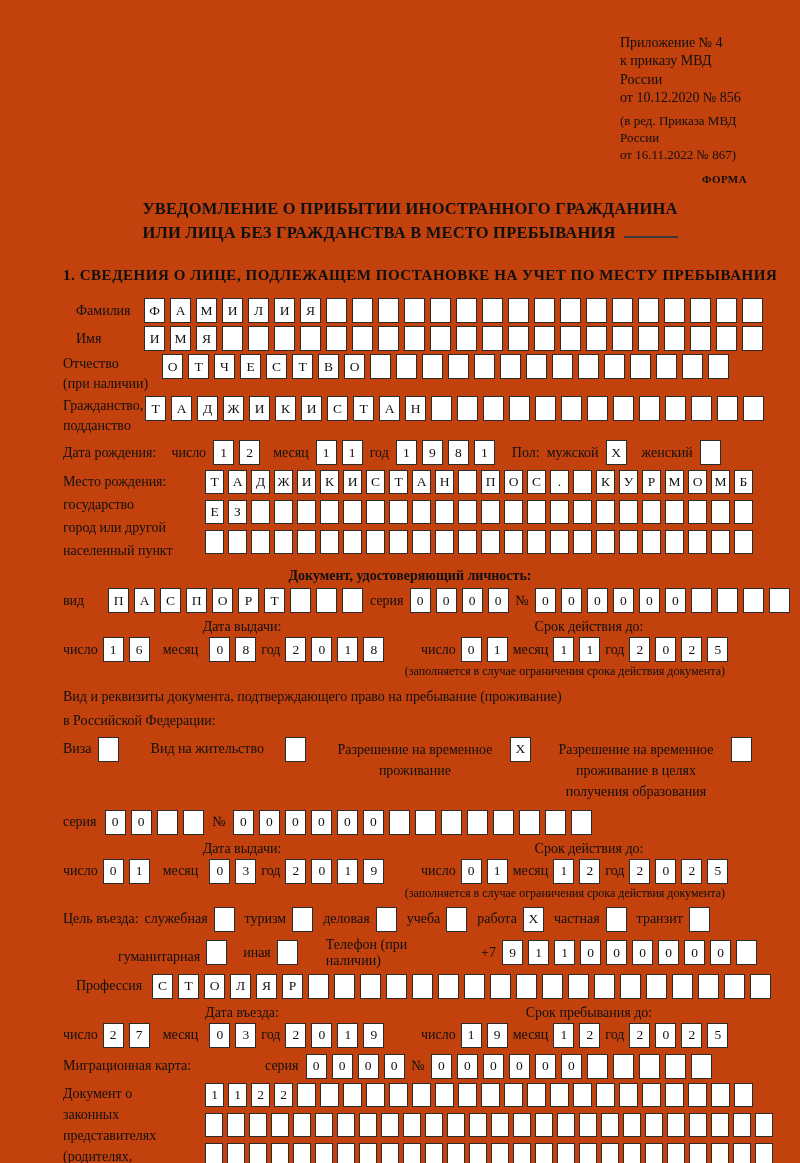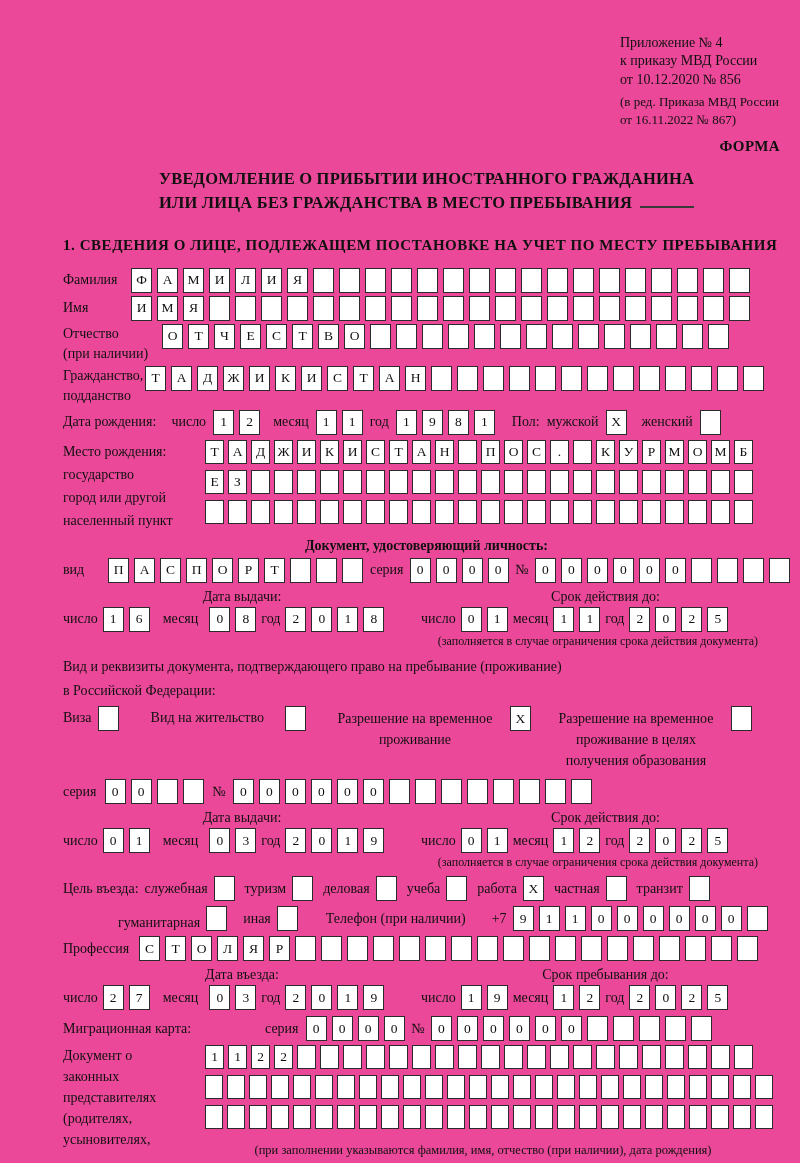--- a/index.html
+++ b/index.html
@@ -1,34 +1,34 @@
 <!DOCTYPE html>
 <html><head>
 <meta charset="utf-8">
 <style>
   * { box-sizing: border-box; }
   html,body { margin:0; padding:0; background:#ffffff; }
   .page {
-    width:800px; height:1163px; background:#ec4899; color:#101010;
+    width:800px; height:1163px; background:#c2410c; color:#101010;
     font-family:"Liberation Serif","DejaVu Serif",serif;
-    font-size:14px; padding:34px 10px 0 63px; overflow:hidden; position:relative;
+    font-size:14px; padding:34px 43px 0 63px; overflow:hidden; position:relative;
   }
   .ref-block { margin-left:557px; font-size:14px; line-height:1.32; }
   .ref-sub { font-size:13px; }
   .ref-gap { margin-top:4px; }
-  .forma { text-align:right; margin:10px 10px 0 0; font-weight:bold; font-size:15px; letter-spacing:0.4px; }
+  .forma { text-align:right; margin:10px 10px 0 0; font-weight:bold; font-size:11px; letter-spacing:0.4px; }
   .title { text-align:center; font-weight:bold; font-size:16.5px; margin-top:12px; line-height:1.45; letter-spacing:0.2px; }
   .title-underline { display:inline-block; width:54px; height:14px; border-bottom:2.2px solid #3a3a3a; margin-left:8px; }
   .sec-heading { font-weight:bold; font-size:15px; margin-top:22px; letter-spacing:0.55px; white-space:nowrap; }
 
   .frow { display:flex; align-items:center; }
   .frow-top { display:flex; align-items:flex-start; }
   .lbl { flex:none; }
   .lbl2 { flex:none; line-height:20px; }
-  .w68 { width:68px; } .w82 { width:82px; } .w99 { width:99px; } .w142 { width:142px; } .w150 { width:150px; }
+  .w68 { width:68px;margin-left:13px; } .w82 { width:82px; } .w99 { width:99px; } .w142 { width:142px; } .w150 { width:150px; }
 
   .cells { display:inline-flex; gap:5px; flex:none; }
   .cell {
     width:21px; height:25px; flex:none; border:1.7px solid #2b2b2b;
     display:inline-flex; align-items:center; justify-content:center;
     font-size:13.5px; background:#fff;
   }
   .cells-sm { gap:4px; } .cells-sm .cell { width:19px; height:24px; }
   .cells-xs { gap:4px; } .cells-xs .cell { width:18px; height:24px; }
   .stack { display:flex; flex-direction:column; gap:6px; }

